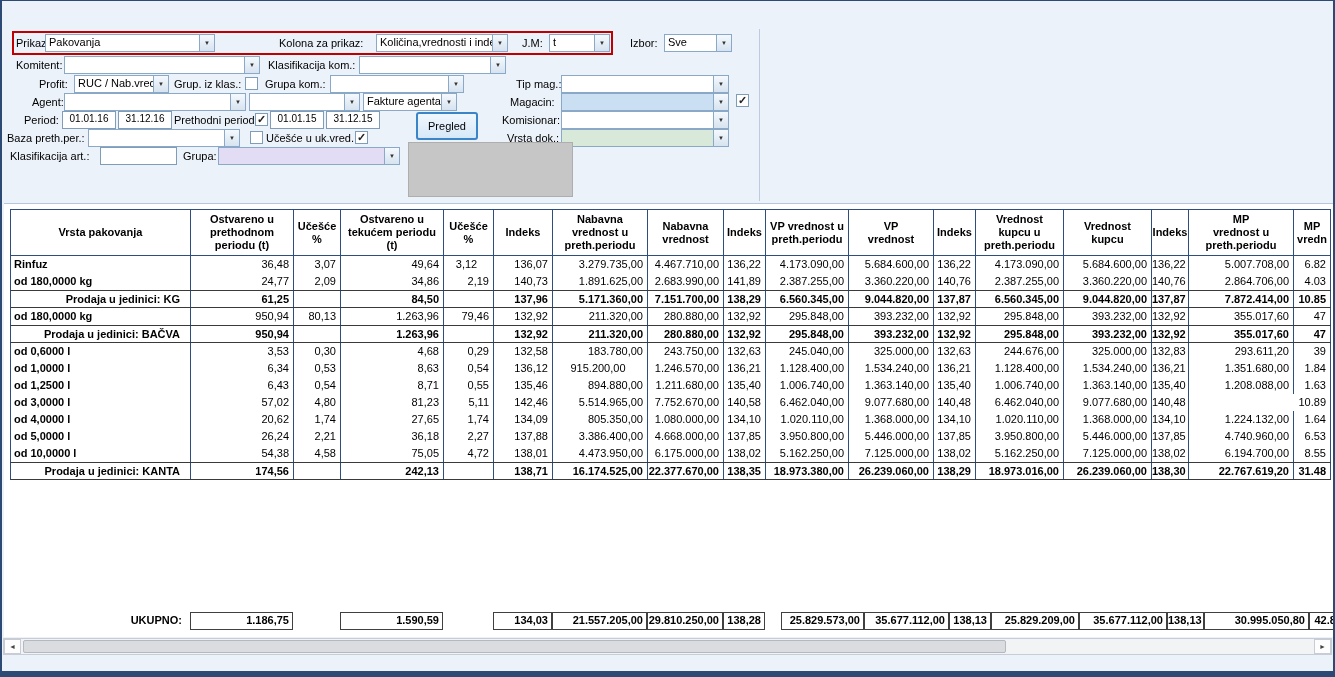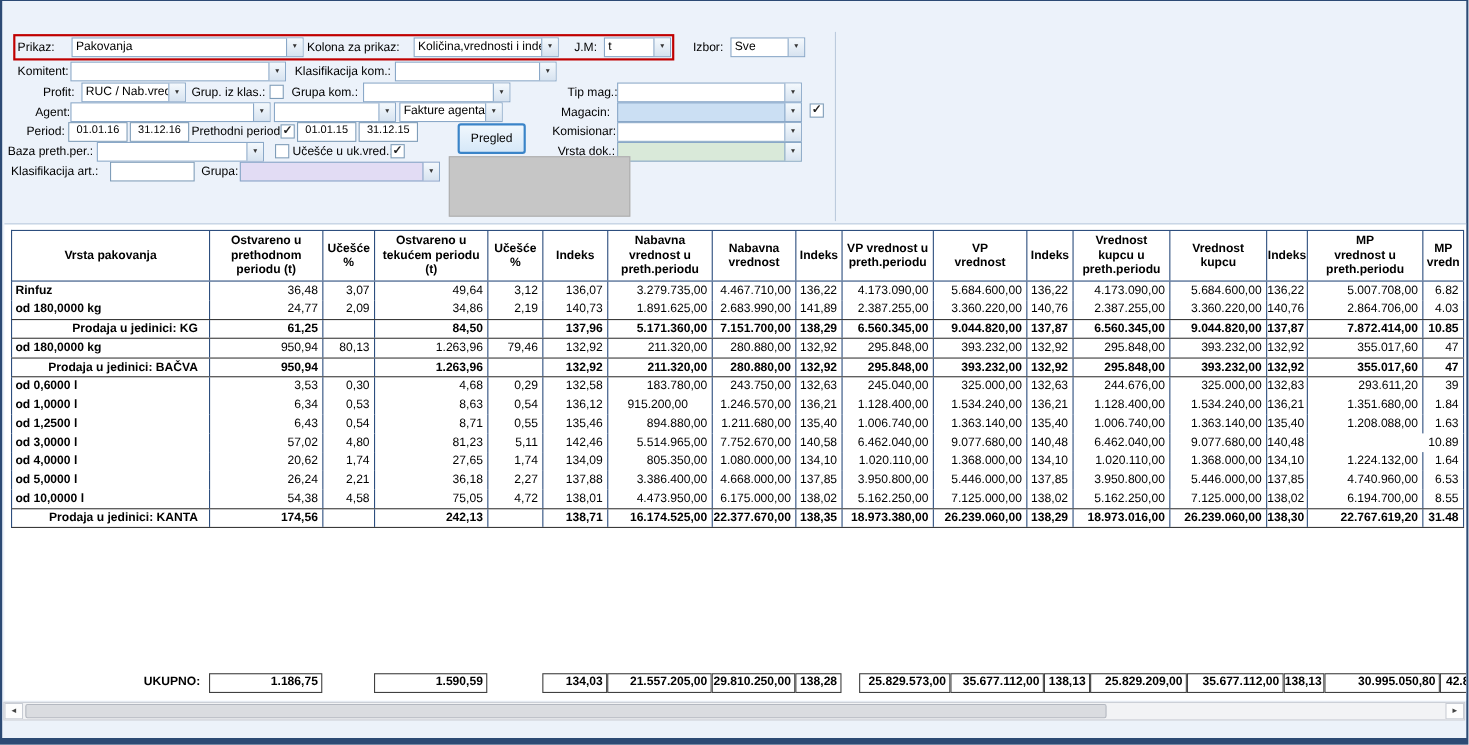--- a/index.html
+++ b/index.html
@@ -73,21 +73,21 @@
 <body>
 
 <div class="window">
 
 
   <div>
     <div class="vline"></div>
     <div class="red-box" style="left:10px;top:30px;width:601px;height:24px"></div>
 
     <span class="lbl" style="left:14px;top:36px">Prikaz:</span>
-    <div class="combo" style="left:63px;top:33px;width:211px">
+    <div class="combo" style="left:43px;top:33px;width:170px">
       <span class="txt">Pakovanja</span>
       <span class="cbtn">▼</span>
     </div>
     <span class="lbl" style="left:277px;top:36px">Kolona za prikaz:</span>
     <div class="combo" style="left:374px;top:33px;width:132px">
       <span class="txt">Količina,vrednosti i indeksi</span>
       <span class="cbtn">▼</span>
     </div>
     <span class="lbl" style="left:520px;top:36px">J.M:</span>
     <div class="combo" style="left:547px;top:33px;width:61px">
@@ -225,21 +225,21 @@
 preth.periodu</div>
           <div class="th" style="width: 37px;">MP
 vredn</div>
         </div>
       <div id="tbody">
           <div class="tr">
             <div class="td rowlabel" style="width: 180px;">Rinfuz</div>
             <div class="td num" style="width: 103px;">36,48</div>
             <div class="td num" style="width: 47px;">3,07</div>
             <div class="td num" style="width: 103px;">49,64</div>
-            <div class="td num" style="width: 50px;">3,12</div>
+            <div class="td num" style="width: 50px; text-align: center;">3,12</div>
             <div class="td num" style="width: 59px;">136,07</div>
             <div class="td num" style="width: 95px;">3.279.735,00</div>
             <div class="td num" style="width: 76px;">4.467.710,00</div>
             <div class="td num" style="width: 42px;">136,22</div>
             <div class="td num" style="width: 83px;">4.173.090,00</div>
             <div class="td num" style="width: 85px;">5.684.600,00</div>
             <div class="td num" style="width: 42px;">136,22</div>
             <div class="td num" style="width: 88px;">4.173.090,00</div>
             <div class="td num" style="width: 88px;">5.684.600,00</div>
             <div class="td num" style="width: 37px;">136,22</div>

